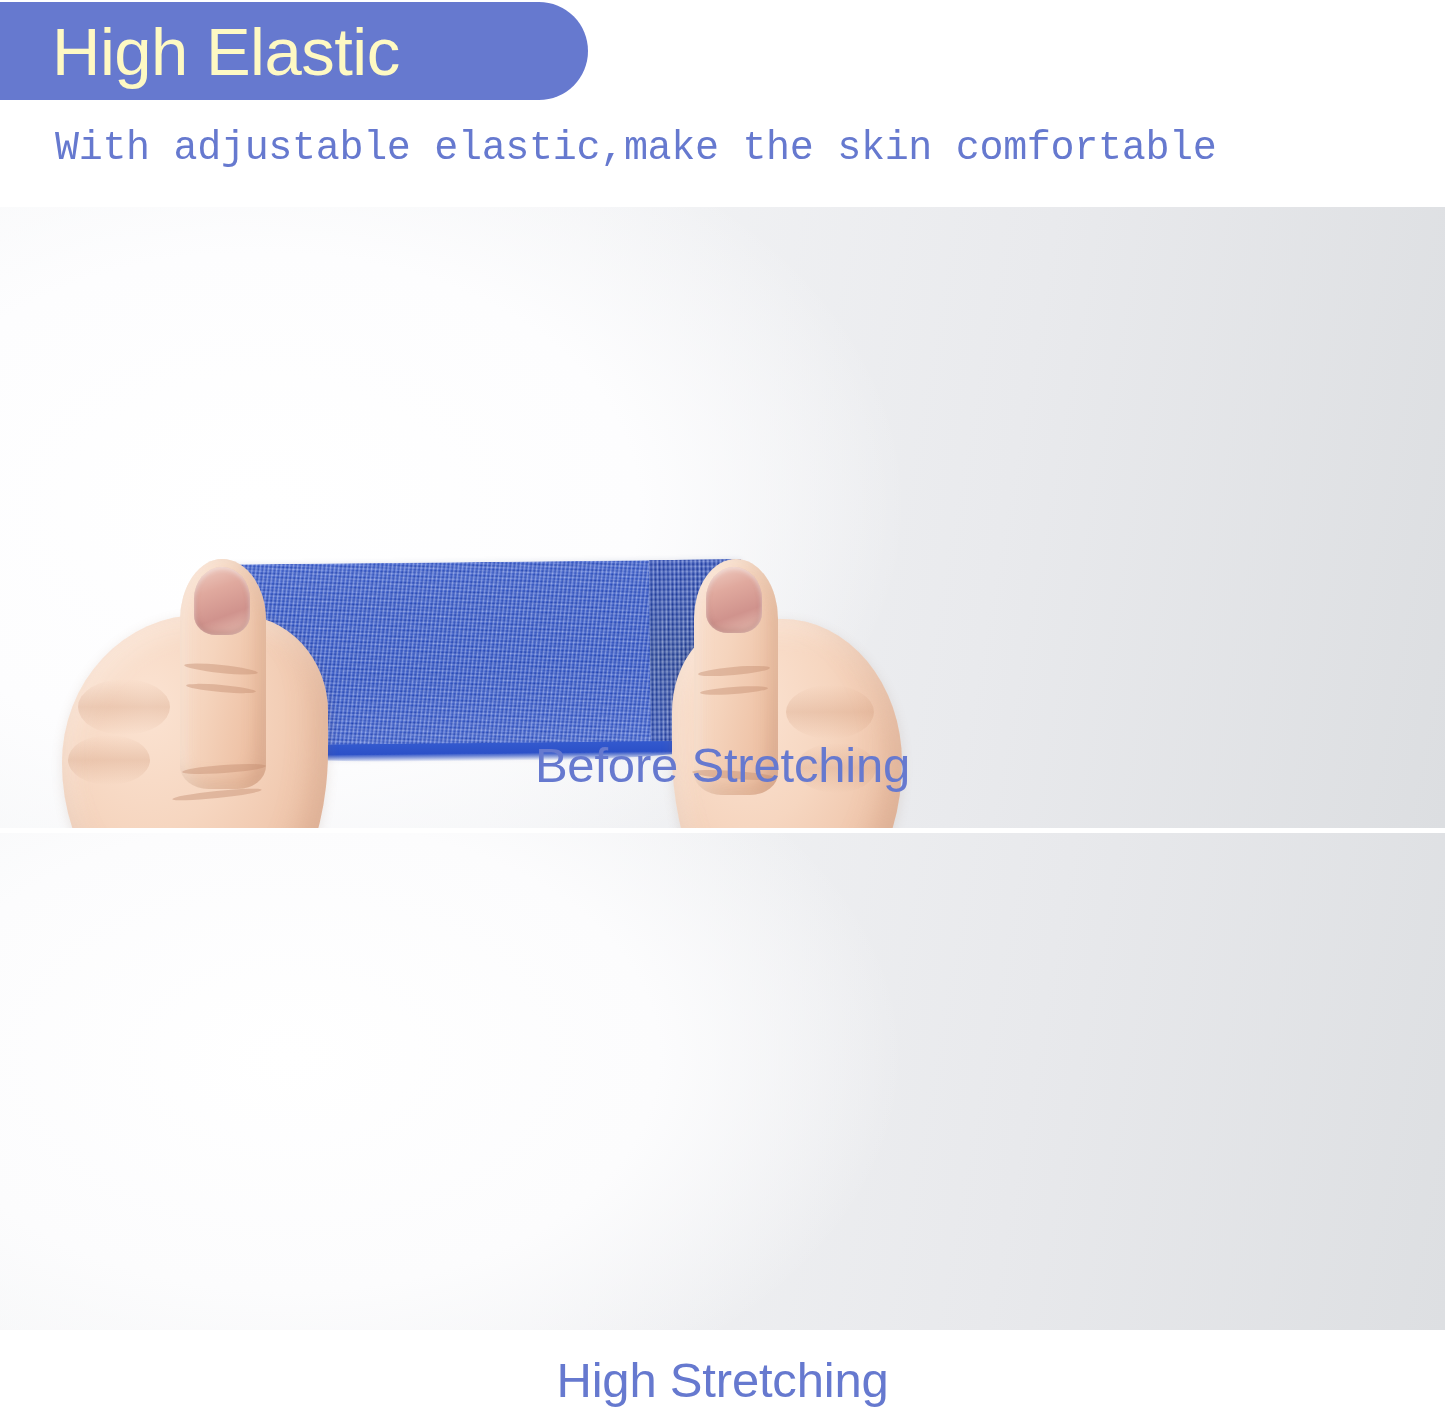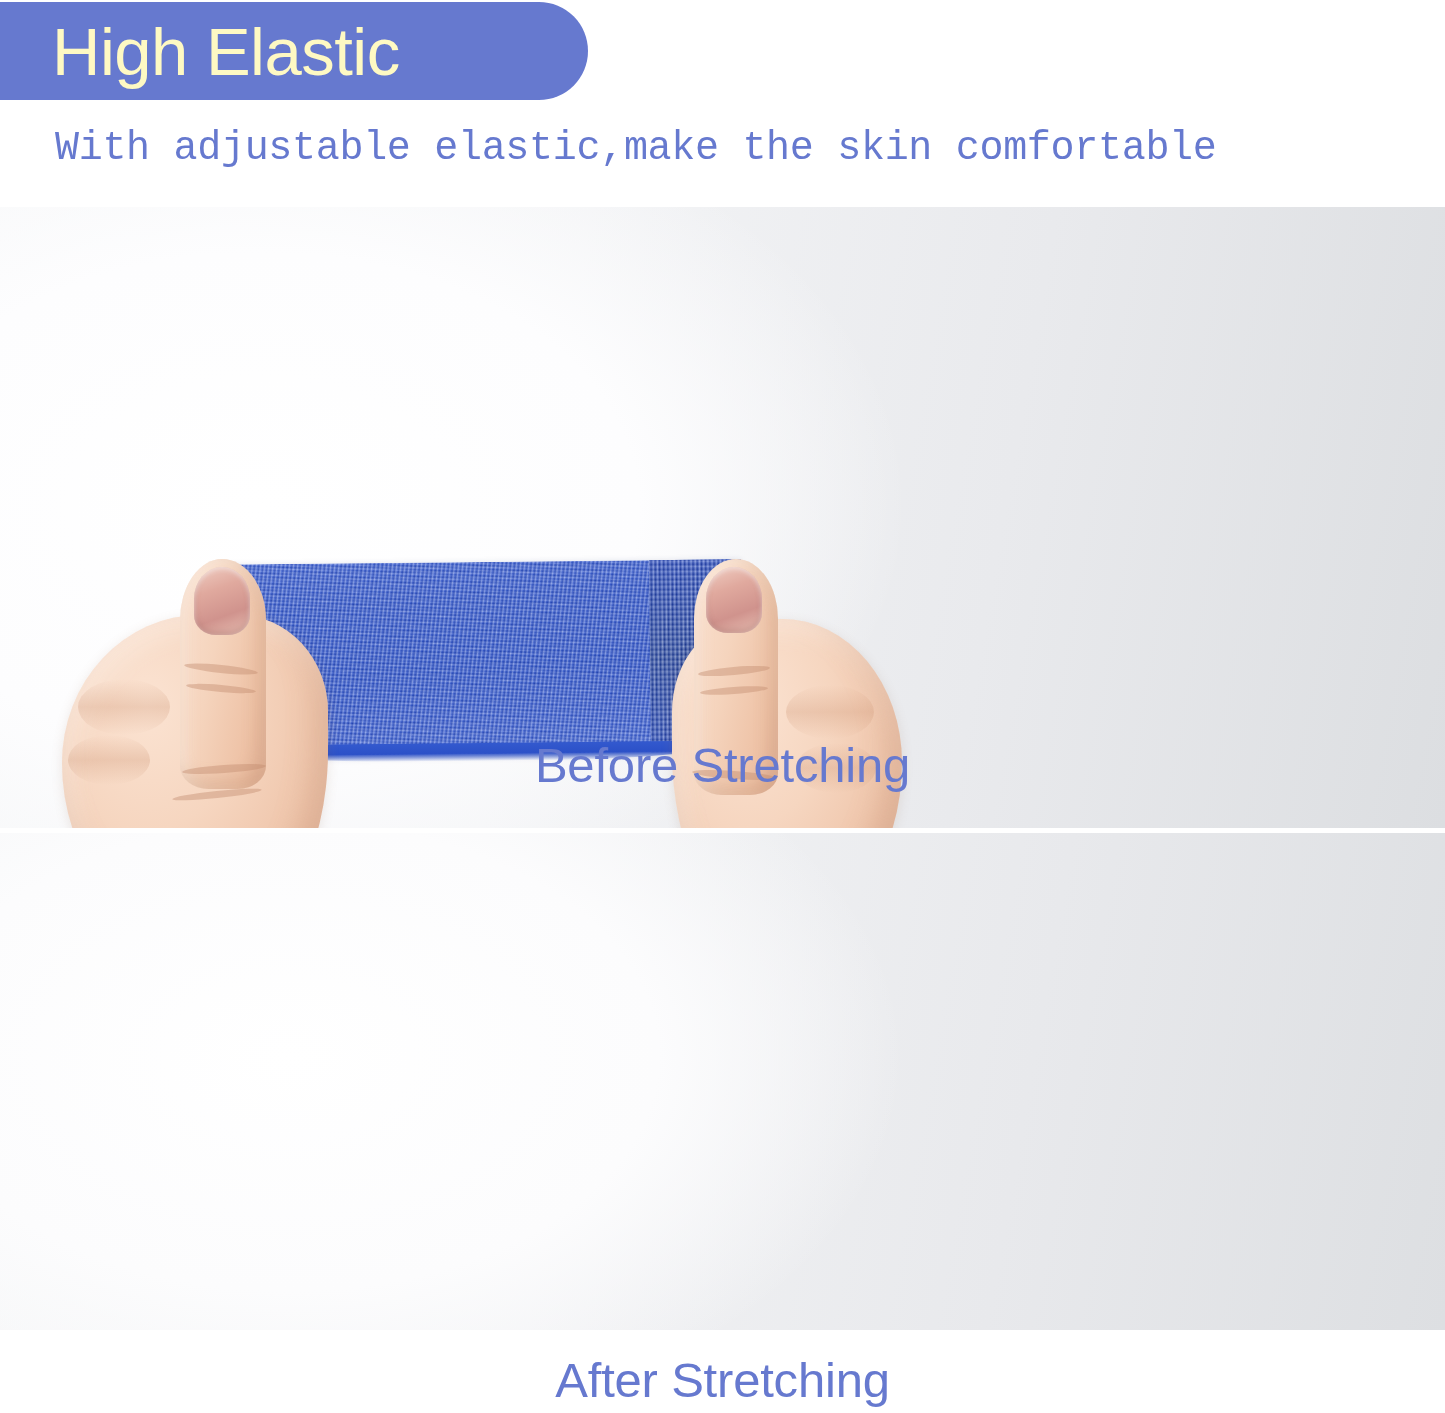--- a/index.html
+++ b/index.html
@@ -265,15 +265,15 @@
 
   <div class="photo-panel panel-bottom">
 
     
 
     
 
     
   </div>
 
-  <div class="caption caption-after">After Stretching</div>
+  <div class="caption caption-after">High Stretching</div>
 
 </div>
 
 </body></html>

